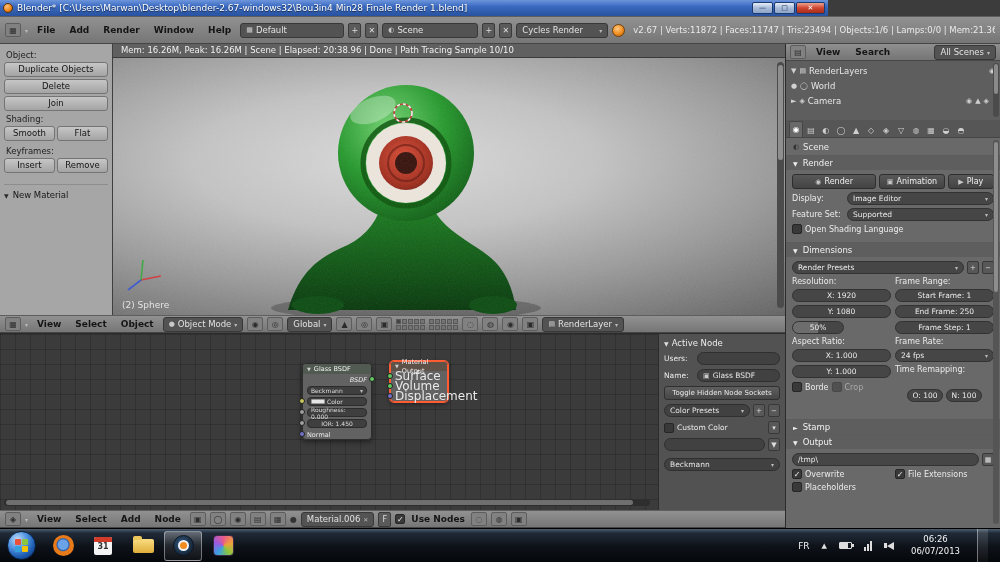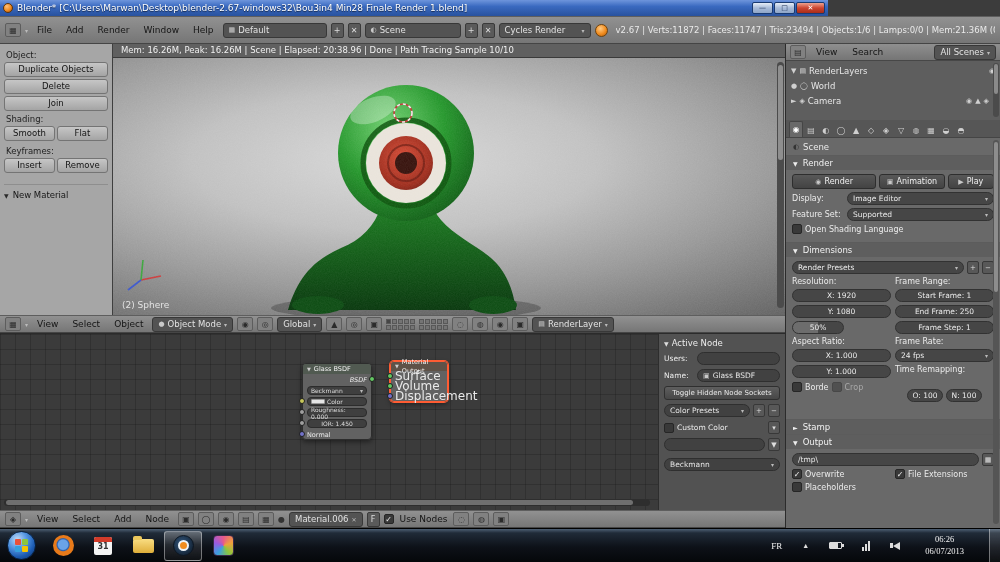--- a/index.html
+++ b/index.html
@@ -19,21 +19,21 @@
     white-space:nowrap; overflow:hidden; flex:1;}
   .tb-btns { display:flex; gap:1px; flex:none;}
   .tb-btn { width:21px; height:12px; border:1px solid #1a3a70; border-radius:2px;
     background: linear-gradient(#e6edf7,#a7bad8 50%,#8fa6c8); color:#16294e;
     font-size:7px; line-height:10px; text-align:center;}
   .tb-btn.close { width:29px; background: linear-gradient(#efa28e,#cc4530 50%,#a82c18); color:#fff;}
   
   .ed-header { position:absolute; display:flex; align-items:center; gap:4px;
     background: linear-gradient(#919191,#767676); border-top:1px solid #5e5e5e;
     border-bottom:1px solid #454545; padding:0 5px; font-size:9px; color:#161616; }
-  .menu { padding:0 5px; color:#151515; font-size:9px; white-space:nowrap;}
+  .menu { padding:0 5px; color:#151515; font-size:9px; white-space:nowrap;font-weight:bold;}
   .ico-btn { width:16px; height:14px; flex:none; background:#818181; border:1px solid #5d5d5d;
     border-radius:2px; color:#2b2b2b; font-size:8px; display:flex; align-items:center; justify-content:center;}
   .dd-dark { display:flex; align-items:center; gap:3px; background:#535353; border:1px solid #383838;
     border-radius:3px; height:15px; padding:0 5px; color:#e2e2e2; font-size:8.5px; white-space:nowrap;}
   .mini { width:13px; height:15px; flex:none; background:#5a5a5a; border:1px solid #3a3a3a; color:#ddd;
     font-size:8px; display:flex; align-items:center; justify-content:center; border-radius:2px;}
   .darr { font-size:6px; color:#bbb; }
   .fico { font-size:7px; color:#c9c9c9; }
   
   .info-header { left:0; top:16px; width:1000px; height:28px; }
@@ -167,21 +167,21 @@
   .cal-top { position:absolute; top:0; left:0; right:0; height:5px; background:#d23b2a;}
   .cal-num { position:absolute; left:0; right:0; top:5px; font-size:8px; color:#333; text-align:center;}
   .fold { width:21px; height:14px; background:linear-gradient(#f9dd82,#dfae3a); border-radius:2px; position:relative;}
   .fold-tab { position:absolute; top:-3px; left:0; width:9px; height:4px; background:#ecc85c; border-radius:2px 2px 0 0;}
   .blend { width:21px; height:21px; border-radius:50%;
     background: radial-gradient(circle at 42% 40%, #355a82, #152639 72%); border:1px solid #0c1622;
     display:flex; align-items:center; justify-content:center;}
   .blend i { width:11px; height:11px; border-radius:50%; background:#f18c1e; border:2px solid #eef3f8; display:block;}
   .paint { width:21px; height:21px; border-radius:4px; border:1px solid #3a2a4a;
     background: conic-gradient(#e85a8a,#f0a03c,#8cc63e,#3ca0e0,#9a5ae0,#e85a8a);}
-  .tray { margin-left:auto; display:flex; align-items:center; gap:20px; padding-right:0; color:#eee;font-family:Liberation Serif, serif;}
+  .tray { margin-left:auto; display:flex; align-items:center; gap:12px; padding-right:12px; color:#eee;}
   .tray-arrow { font-size:7px; color:#e0e0e0;}
   .lang { font-size:9px; color:#f2f2f2;}
   .batt { width:13px; height:7px; border:1px solid #ddd; border-radius:1px; position:relative;
     background:linear-gradient(90deg,#ddd 70%, transparent 70%);}
   .batt::after { content:""; position:absolute; right:-3px; top:1px; width:2px; height:3px; background:#ddd;}
   .net { display:flex; align-items:flex-end; gap:1px; height:10px;}
   .net i { display:block; width:2px; background:#ddd;}
   .net i:nth-child(1){height:4px}.net i:nth-child(2){height:7px}.net i:nth-child(3){height:10px}
   .vol { display:flex; align-items:center;}
   .vol i { display:block; width:0; height:0; border-top:4px solid transparent; border-bottom:4px solid transparent;

